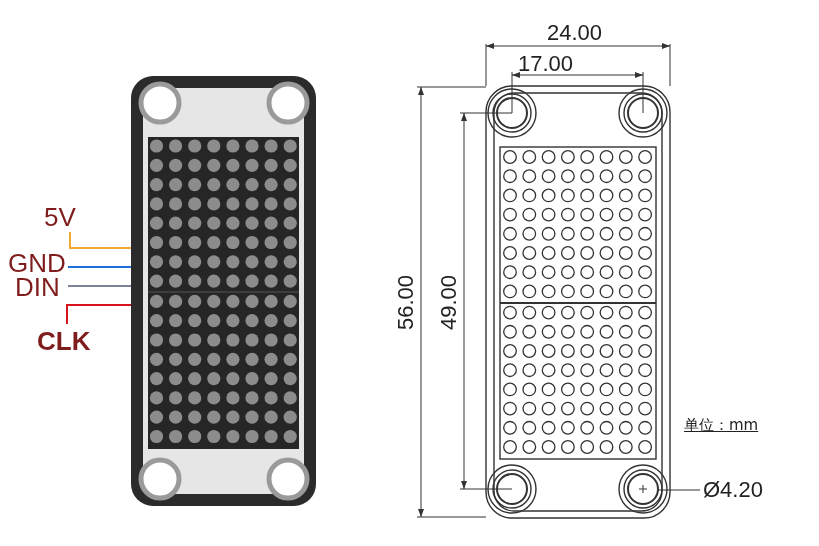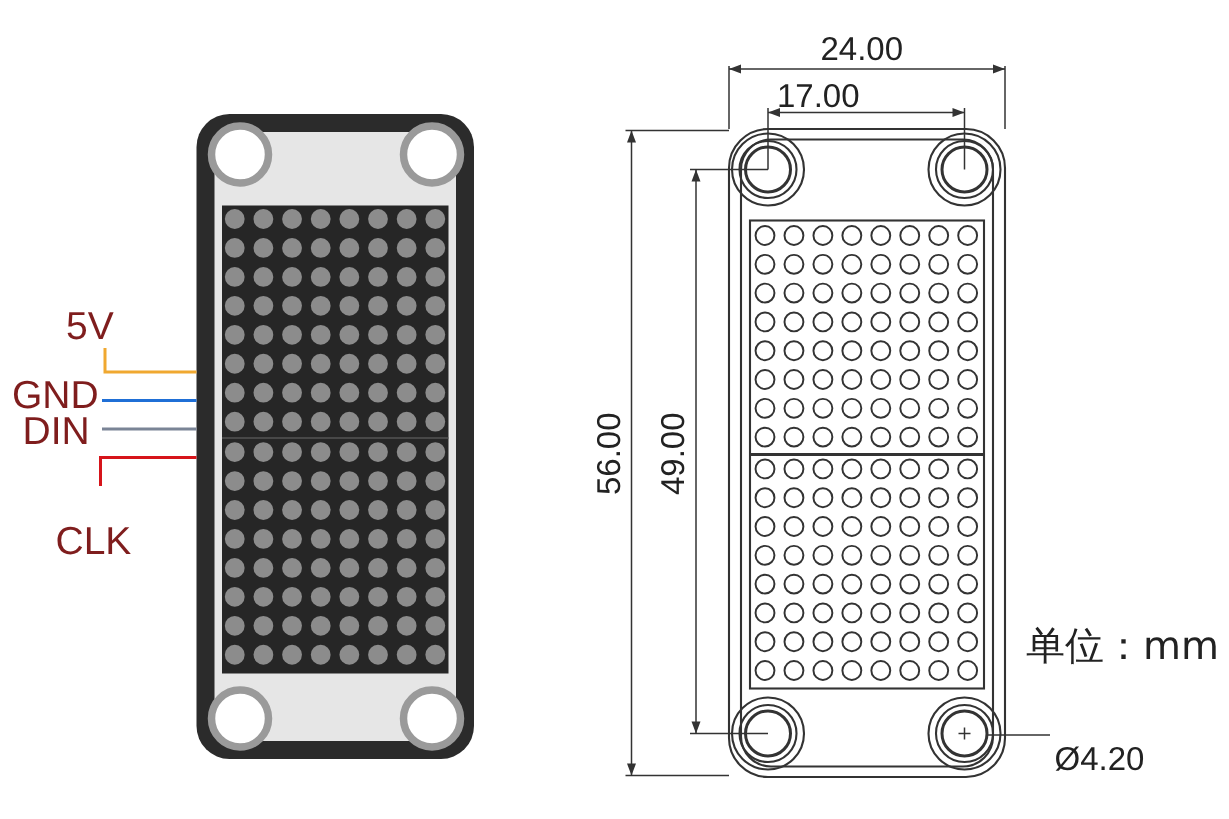--- a/index.html
+++ b/index.html
@@ -342,20 +342,20 @@
     <line x1="464" y1="113" x2="464" y2="489" stroke-width="1"></line>
     <path d="M464,113 l-3,8 h6 z M464,489 l-3,-8 h6 z" fill="#333" stroke="none"></path>
 
     <line x1="658" y1="490" x2="700" y2="490" stroke-width="1"></line>
   </g>
 </svg>
 
 <div class="lbl" style="left:44px;top:204px;">5V</div>
 <div class="lbl" style="left:8px;top:250px;text-align:right;">GND</div>
 <div class="lbl" style="left:15px;top:274px;">DIN</div>
-<div class="lbl" style="left:37px;top:347px;">CLK</div>
+<div class="lbl" style="left:37px;top:328px;font-weight:bold;">CLK</div>
 
 <div class="dim-text" style="left:547px;top:22px;">24.00</div>
 <div class="dim-text" style="left:518px;top:53px;">17.00</div>
 <div class="dim-text vert" style="left:395px;top:330px;">56.00</div>
 <div class="dim-text vert" style="left:438px;top:330px;">49.00</div>
-<div class="dim-text" style="left:703px;top:479px;margin-top:16px;">Ø4.20</div>
-<div class="dim-text" style="left:684px;top:418px;font-family:'DejaVu Sans',sans-serif;font-size:26px;">单位：mm</div>
+<div class="dim-text" style="left:703px;top:479px;">Ø4.20</div>
+<div class="dim-text" style="left:684px;top:418px;font-family:'DejaVu Sans',sans-serif;font-size:15px;text-decoration:underline;">单位：mm</div>
 
 </body></html>

